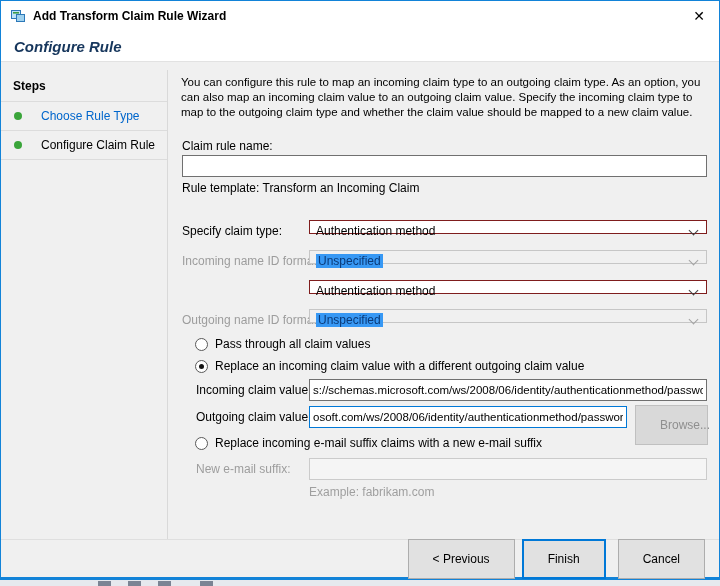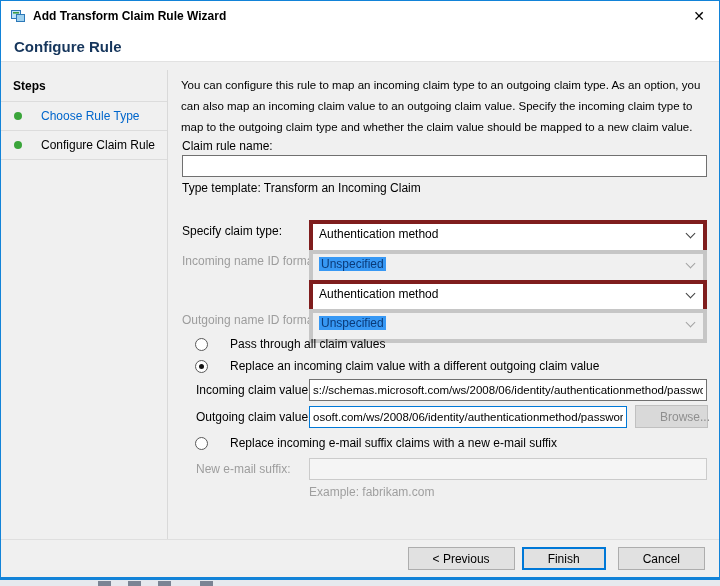--- a/index.html
+++ b/index.html
@@ -11,67 +11,67 @@
   .window { position:absolute; left:0; top:0; width:720px; height:580px; background:#f0f0f0;
             border:1px solid #1283d8; border-bottom:3px solid #1283d8; }
   .titlebar { position:absolute; left:0; top:0; width:100%; height:30px; background:#ffffff;
               display:flex; align-items:center; padding:0 9px; }
   .app-icon { width:16px; height:16px; display:inline-block; }
   .title-text { font-size:12px; color:#000; margin-left:7px; font-weight:bold; }
   .close-btn { position:absolute; right:14px; top:7px; font-size:14px; color:#000; cursor:default; }
 
   .page-header { position:absolute; left:0; top:30px; width:100%; height:31px; background:#ffffff;
                  display:flex; align-items:center; padding-left:13px; border-bottom:1px solid #e2e2e2; }
-  .page-title { font-size:15px; font-weight:bold; color:#16365c; }
+  .page-title { font-size:15px; font-weight:bold; color:#16365c;font-style:italic; }
 
   
   .body { position:absolute; left:0; top:61px; right:0; bottom:38px; background:#f0f0f0; }
   .sidebar { position:absolute; left:0; top:8px; width:167px; height:100%; background:#f0f0f0;
              border-right:1px solid #d9d9d9; }
   .steps-title { font-size:12px; font-weight:bold; color:#000; padding:9px 0 8px 12px;
                  border-bottom:1px solid #dcdcdc; }
   .step-item { display:flex; align-items:center; gap:19px; padding:7px 0 7px 13px;
                border-bottom:1px solid #dcdcdc; font-size:12px; color:#000; }
   .step-item .dot { width:8px; height:8px; border-radius:50%; background:#3aa53a; flex:0 0 auto; }
   .step-item.link .step-label { color:#0066cc; }
 
   
   .main { position:absolute; left:168px; top:0; right:0; height:100%; }
-  .desc { position:absolute; left:12px; top:13px; width:532px; font-size:11.5px; line-height:21px; color:#000; }
+  .desc { position:absolute; left:12px; top:13px; width:532px; font-size:11.5px; line-height:15px; color:#000; }
   .field-label { position:absolute; left:13px; height:22px; line-height:22px; font-size:12px;
                  color:#000; white-space:nowrap; }
   .field-label.sub { left:27px; }
   .field-label.dim { color:#9d9d9d; }
   .example { position:absolute; left:140px; height:22px; line-height:22px; font-size:12px; color:#9f9f9f; }
 
   .text-input { position:absolute; height:22px; background:#fff; border:1px solid #707070;
                 font-family:"Liberation Sans", sans-serif; font-size:12px; padding:0 5px; color:#000; }
   .text-input.urltext { font-size:11.5px; padding:0 3px; }
   .text-input.focused { border:1px solid #0078d7; }
   .text-input.disabled { background:#f5f5f5; border-color:#cbcbcb; }
 
-  .combo { position:absolute; left:140px; width:398px; height:34px; background:#fff;
-           border:4px solid #7f1d1d; }
+  .combo { position:absolute; left:140px; width:398px; height:14px; background:#fff;
+           border:1px solid #7f1d1d; }
   .combo-text { position:absolute; left:6px; top:3px; font-size:12px; color:#000; white-space:nowrap; }
   .combo-arrow { position:absolute; right:9px; top:6px; width:7px; height:7px;
                  border-right:1.5px solid #404040; border-bottom:1.5px solid #404040;
                  transform:rotate(45deg); }
   .combo.disabled { background:#f0f0f0; border-color:#c6c6c6;text-align:right; }
   .combo.disabled .combo-arrow { border-color:#a3a3a3; }
   .combo-text.hl { background:#3798f4; color:#0a3a78; padding:0 2px; }
 
-  .radio-row { position:absolute; left:26px; height:16px; display:flex; align-items:center; gap:22px; }
+  .radio-row { position:absolute; left:26px; height:16px; display:flex; align-items:center; gap:7px; }
   .radio { width:13px; height:13px; border:1px solid #595959; border-radius:50%; background:#fff;
            position:relative; flex:0 0 auto; }
   .radio[data-checked="true"]::after { content:""; position:absolute; left:3px; top:3px;
            width:5px; height:5px; border-radius:50%; background:#141414; }
   .radio-label { font-size:12px; color:#000; white-space:nowrap; }
 
   
-  .btn { height:23px; min-width:73px; background:#e1e1e1; border:1px solid #adadad;
+  .btn { height:40px; min-width:73px; background:#e1e1e1; border:1px solid #adadad;
          font-family:"Liberation Sans", sans-serif; font-size:12px; color:#000; padding:0 24px; }
   .btn.primary { border:2px solid #0078d7; }
   .btn.disabled { background:#d9d9d9; border-color:#c0c0c0; color:#8f8f8f; }
   .browse { position:absolute; width:72px; }
   .footer { position:absolute; left:0; bottom:0; width:100%; height:38px; background:#f0f0f0;
             border-top:1px solid #dfdfdf; display:flex; align-items:center; justify-content:flex-end;
             padding-right:14px; }
   .footer .prev { margin-right:7px; }
   .footer .primary { margin-right:12px; }
 
@@ -115,21 +115,21 @@
         </div>
       </div>
 
       <div class="main">
 
         <div class="desc">You can configure this rule to map an incoming claim type to an outgoing claim type. As an option, you can also map an incoming claim value to an outgoing claim value. Specify the incoming claim type to map to the outgoing claim type and whether the claim value should be mapped to a new claim value.</div>
 
         <div class="field-label" style="top:73px">Claim rule name:</div>
         <input class="text-input" style="left: 13px; top: 93px; width: 525px;" value="">
 
-        <div class="field-label" style="top:115px">Type template: Transform an Incoming Claim</div>
+        <div class="field-label" style="top:115px">Rule template: Transform an Incoming Claim</div>
 
         <div class="field-label" style="top:158px">Specify claim type:</div>
         <div class="combo" style="top:158px">
           <span class="combo-text">Authentication method</span>
           <span class="combo-arrow"></span>
         </div>
 
         <div class="field-label dim" style="top:188px">Incoming name ID format:</div>
         <div class="combo disabled" style="top:188px">
           <span class="combo-text hl">Unspecified</span>

